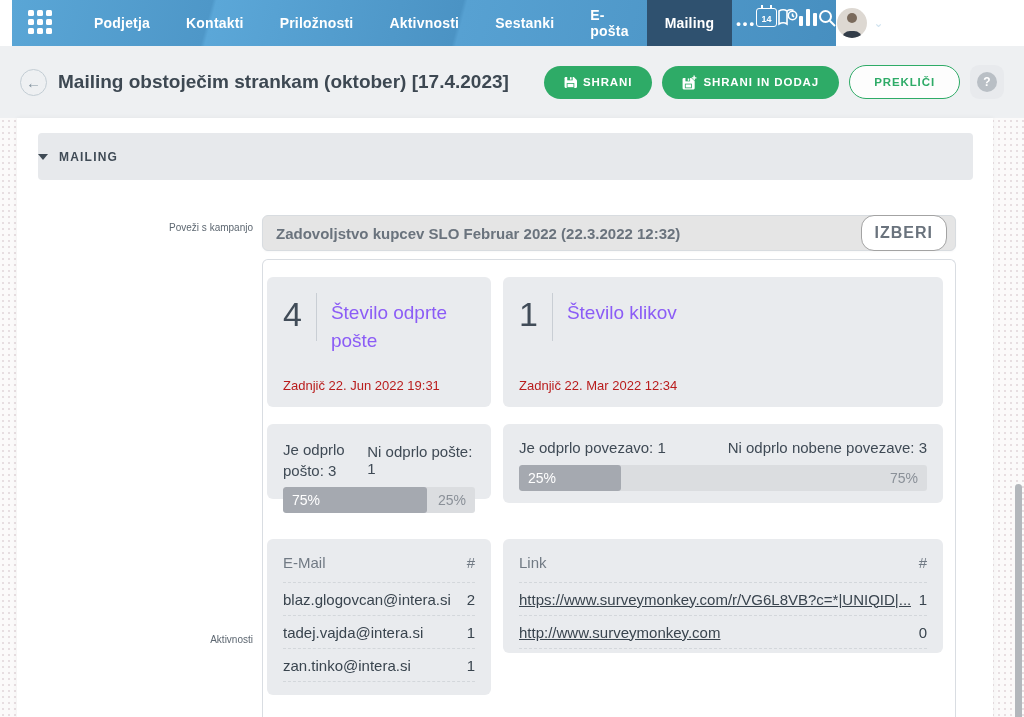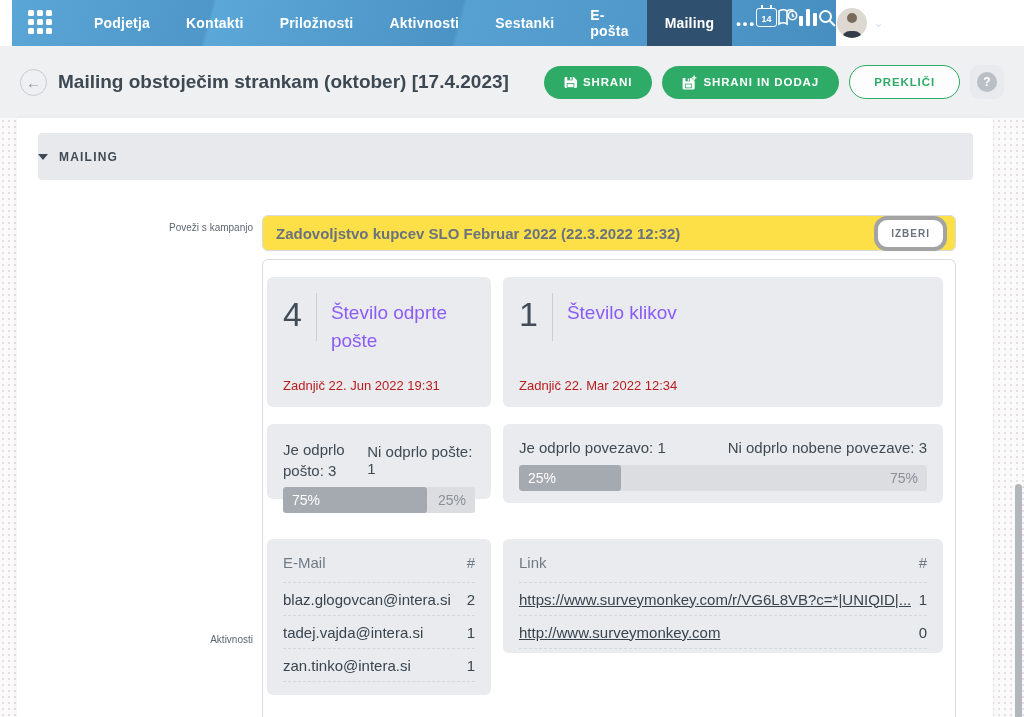--- a/index.html
+++ b/index.html
@@ -49,23 +49,23 @@
   .main-card { position:absolute; left:17px; top:0; width:976px; height:599px; background:#fff; box-shadow:0 0 5px rgba(0,0,0,.05); }
 
   .section-bar { position:absolute; left:21px; top:15px; width:935px; height:47px; background:#e7e9ec; border-radius:4px; display:flex; align-items:center; cursor:pointer; }
   .tri-down { width:0; height:0; border-left:5px solid transparent; border-right:5px solid transparent; border-top:6px solid #3f4a55; margin-right:11px; }
   .section-title { font-size:12px; font-weight:700; letter-spacing:1.2px; color:#3f4a55; }
 
   .field-label { position:absolute; left:0; width:236px; text-align:right; font-size:10px; color:#5d6771; }
   .lbl-campaign { top:104px; }
   .lbl-activities { top:516px; }
 
-  .campaign-input { position:absolute; left:245px; top:97px; width:694px; height:36px; background:#fde047; border:1px solid #d8dce0; border-radius:6px; display:flex; align-items:center; padding:0 8px 0 13px; box-shadow:0 1px 2px rgba(0,0,0,.03); }
+  .campaign-input { position:absolute; left:245px; top:97px; width:694px; height:36px; background:#e5e5e5; border:1px solid #d8dce0; border-radius:6px; display:flex; align-items:center; padding:0 8px 0 13px; box-shadow:0 1px 2px rgba(0,0,0,.03); }
   .campaign-value { flex:1; font-size:15px; font-weight:700; color:#6a737d; white-space:nowrap; overflow:hidden; }
-  .izberi-btn { flex:none; border:4px solid #a3a3a3; background:#fff; border-radius:13px; padding:8px 13px; font-family:inherit; font-size:10px; font-weight:700; letter-spacing:1px; color:#6a737d; cursor:pointer; }
+  .izberi-btn { flex:none; border:1px solid #a3a3a3; background:#fff; border-radius:13px; padding:8px 13px; font-family:inherit; font-size:16px; font-weight:700; letter-spacing:1px; color:#6a737d; cursor:pointer; }
 
   .stats-container { position:absolute; left:245px; top:141px; width:694px; height:462px; border:1px solid #d9dde2; border-bottom:none; border-radius:6px 6px 0 0; background:#fff; }
   .gcard { position:absolute; background:#e9ebee; border-radius:6px; }
   .col1 { left:4px;  width:224px; }
   .col2 { left:240px; width:440px; }
 
   
   .stat-card { top:17px; height:130px; padding:14px 10px 0 16px; }
   .stat-row { display:flex; align-items:flex-start; }
   .stat-num { font-size:34px; font-weight:400; color:#414c58; line-height:46px; }

